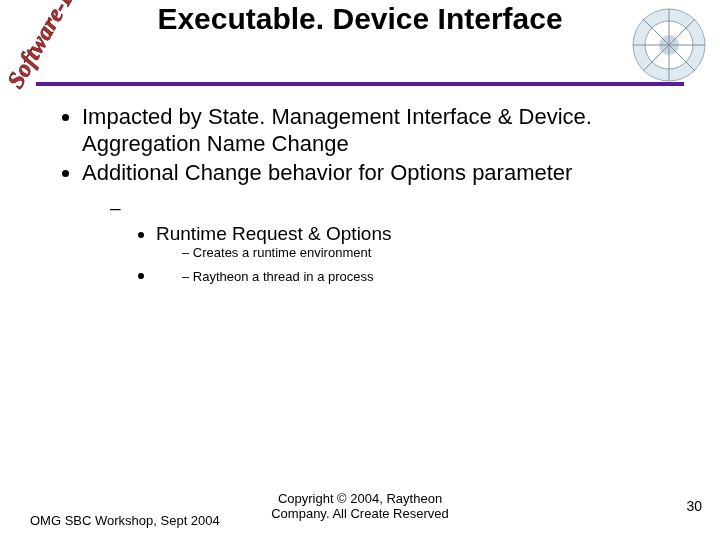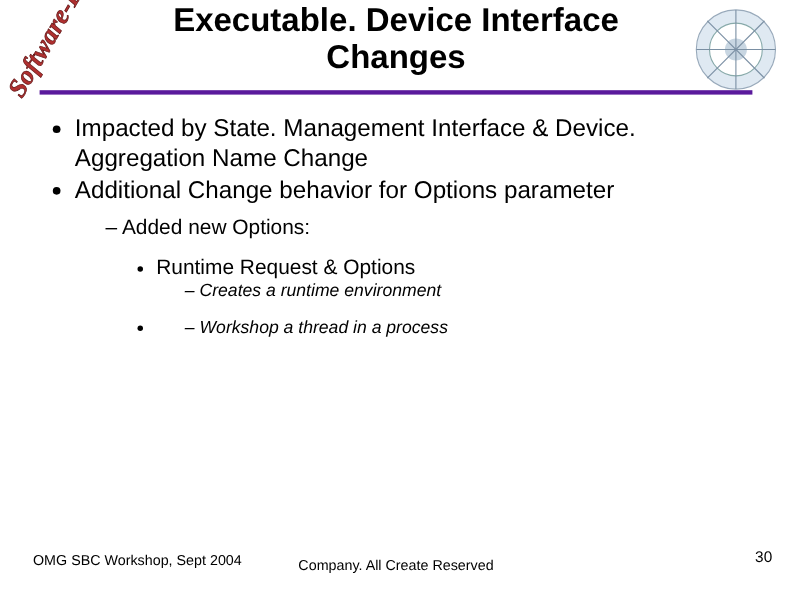--- a/index.html
+++ b/index.html
@@ -46,42 +46,42 @@
   .rule {
     position: absolute;
     left: 36px; right: 36px;
     top: 82px;
     height: 0;
     border-bottom: 4px solid #5a1a9c;
   }
 
   .content {
     position: absolute;
-    left: 42px;
+    left: 56px;
     right: 40px;
     top: 104px;
     font-size: 22px;
     line-height: 1.22;
   }
   ul.top  { list-style: disc; padding-left: 26px; }
   ul.top > li { margin-bottom: 2px; }
 
   ul.sub1 { list-style: none; padding-left: 28px; font-size: 19px; margin-top: 10px; }
   ul.sub1 > li::before { content: "– "; }
 
   ul.sub2 { list-style: disc; padding-left: 46px; font-size: 19px; }
-  ul.sub2 > li { margin-top: 12px; }
+  ul.sub2 > li { margin-top: 2px; }
 
-  ul.sub3 { list-style: none; padding-left: 26px; font-size: 16px; font-style: italic; }
+  ul.sub3 { list-style: none; padding-left: 26px; font-size: 13px; }
   ul.sub3 > li::before { content: "– "; }
 
   .footer-left {
     position: absolute;
     left: 30px;
-    bottom: 23px;
+    bottom: 12px;
     font-size: 13px;
   }
   .footer-center {
     position: absolute;
     left: 0; right: 0;
     bottom: 18px;
     text-align: center;
     font-size: 13px;
     line-height: 1.2;
   }
@@ -115,51 +115,49 @@
       <line x1="3" y1="39" x2="75" y2="39"></line>
       <line x1="13" y1="13" x2="65" y2="65"></line>
       <line x1="65" y1="13" x2="13" y2="65"></line>
     </g>
   </svg>
 </div>
 
 <div class="header">
   <div class="title">
     <span>Executable. Device Interface</span><br>
-    <span>Changes</span>
   </div>
 </div>
 
 <div class="rule"></div>
 
 <div class="content">
   <ul class="top">
     <li>Impacted by State. Management Interface &amp; Device. Aggregation Name Change</li>
     <li>
       <span>Additional Change behavior for Options parameter</span>
       <ul class="sub1">
         <li>
-          <span>Added new Options:</span>
           <ul class="sub2">
             <li>
               <span>Runtime Request &amp; Options</span>
               <ul class="sub3">
                 <li>Creates a runtime environment</li>
               </ul>
             </li>
             <li>
               <ul class="sub3">
-                <li>Workshop a thread in a process</li>
+                <li>Raytheon a thread in a process</li>
               </ul>
             </li>
           </ul>
         </li>
       </ul>
     </li>
   </ul>
 </div>
 
 <div class="footer-left">OMG SBC Workshop, Sept 2004</div>
 <div class="footer-center">
-  <br>
+  <span>Copyright © 2004, Raytheon</span><br>
   <span>Company. All Create Reserved</span>
 </div>
 <div class="page-num">30</div>
 
 </body></html>

